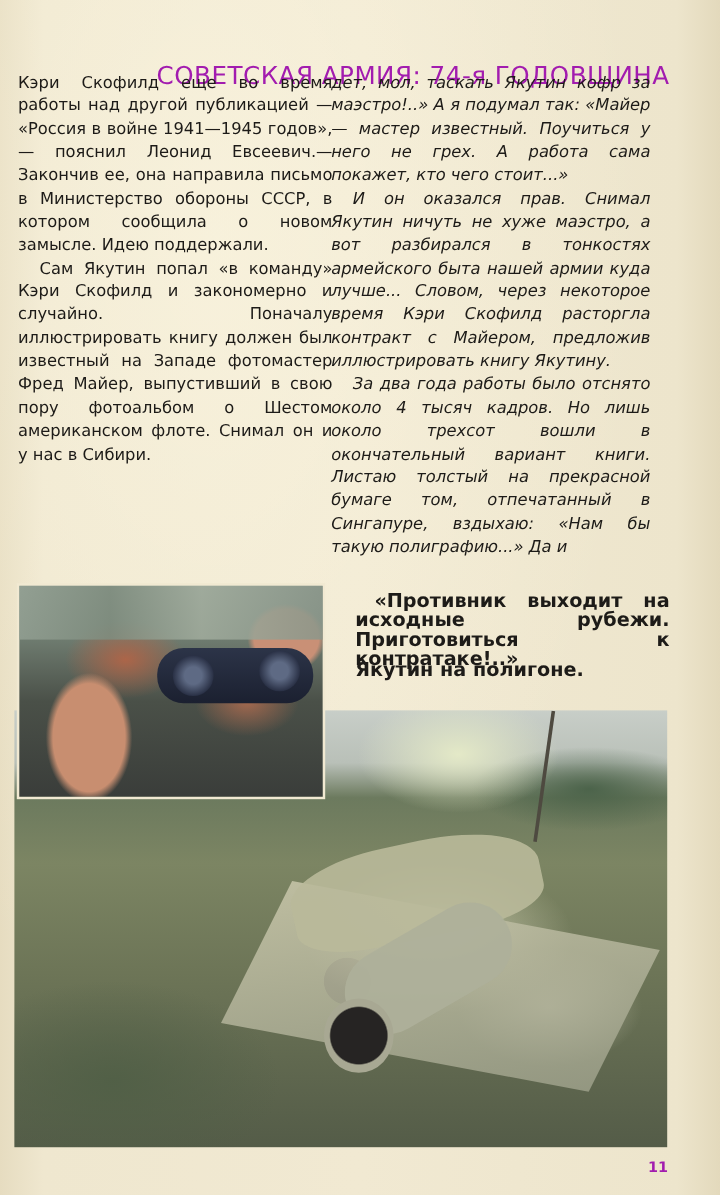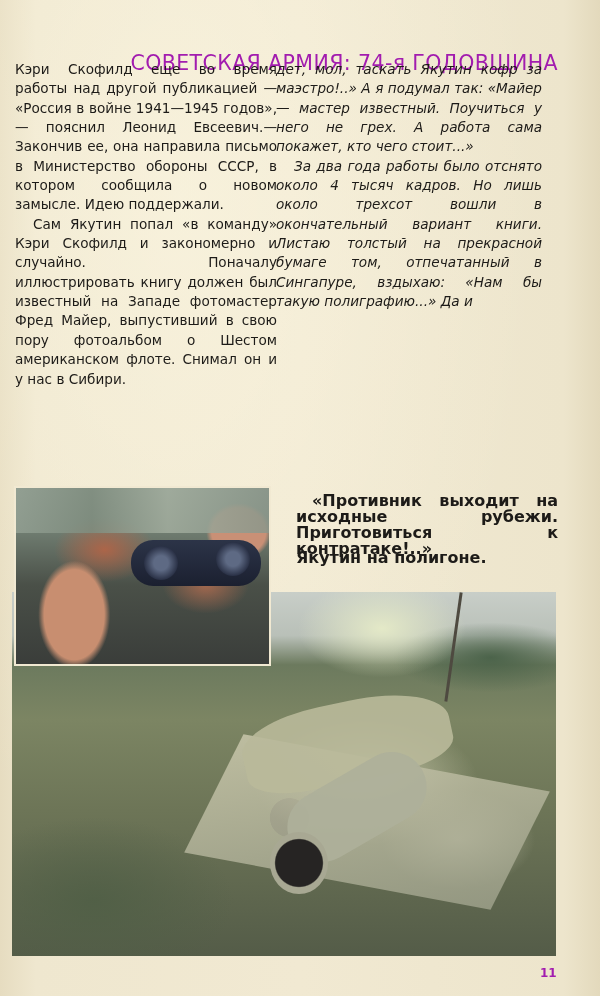--- a/index.html
+++ b/index.html
@@ -116,20 +116,21 @@
 
 <h1 class="header-title">СОВЕТСКАЯ АРМИЯ: 74-я ГОДОВЩИНА</h1>
 
 <div class="column col-left">
   <p class="para">Кэри Скофилд еще во время работы над другой публикацией — «Россия в войне 1941—1945 годов»,— пояснил Леонид Евсеевич.— Закончив ее, она направила письмо в Министерство обороны СССР, в котором сообщила о новом замысле. Идею поддержали.</p>
   <p class="para indent">Сам Якутин попал «в команду» Кэри Скофилд и закономерно и случайно. Поначалу иллюстрировать книгу должен был известный на Западе фотомастер Фред Майер, выпустивший в свою пору фотоальбом о Шестом американском флоте. Снимал он и у нас в Сибири.</p>
 </div>
 
 <div class="column col-right">
   <p class="para">дет, мол, таскать Якутин кофр за маэстро!..» А я подумал так: «Майер — мастер известный. Поучиться у него не грех. А работа сама покажет, кто чего стоит...»</p>
+  <p class="para indent">И он оказался прав. Снимал Якутин ничуть не хуже маэстро, а вот разбирался в тонкостях армейского быта нашей армии куда лучше... Словом, через некоторое время Кэри Скофилд расторгла контракт с Майером, предложив иллюстрировать книгу Якутину.</p>
   <p class="para indent">За два года работы было отснято около 4 тысяч кадров. Но лишь около трехсот вошли в окончательный вариант книги. Листаю толстый на прекрасной бумаге том, отпечатанный в Сингапуре, вздыхаю: «Нам бы такую полиграфию...» Да и</p>
 </div>
 
 <div class="caption caption-1">«Противник выходит на исходные рубежи. Приготовиться к контратаке!..»</div>
 <div class="caption caption-2">Якутин на полигоне.</div>
 
 <div class="photo photo-tank">
   <div class="tank-antenna"></div>
   <div class="tank-hull"></div>
   <div class="tank-turret"></div>

